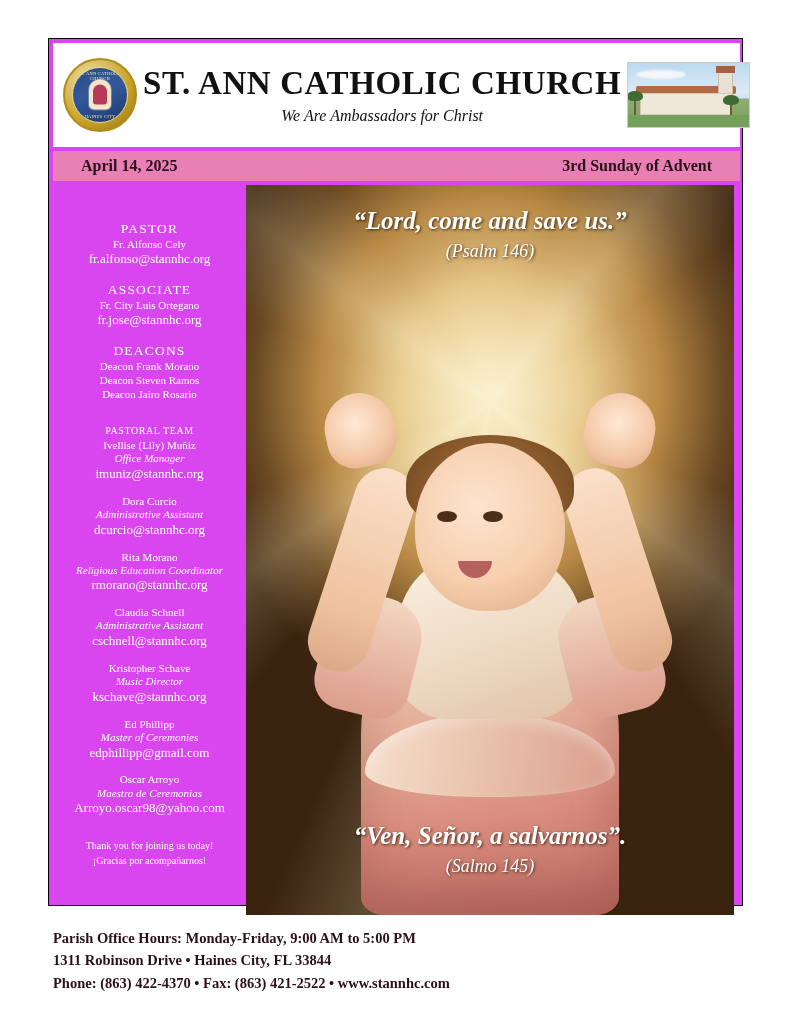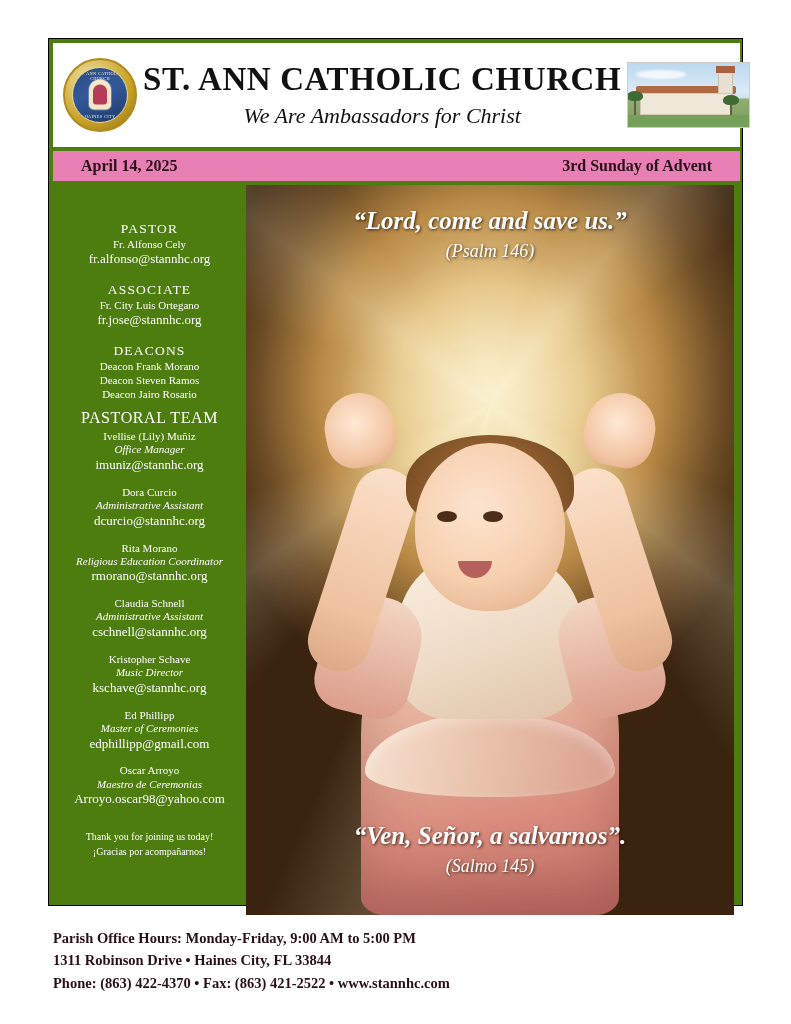--- a/index.html
+++ b/index.html
@@ -23,21 +23,21 @@
     box-sizing: border-box;
   }
 
   
   .bulletin {
     position: absolute;
     left: 48px;
     top: 38px;
     width: 695px;
     height: 868px;
-    background: #4d7c0f;
+    background: #d946ef;
     border: 1px solid #000000;
     box-sizing: border-box;
   }
 
   
   .header-band {
     position: absolute;
     left: 4px;
     top: 4px;
     width: 687px;
@@ -119,21 +119,21 @@
     font-size: 33px;
     letter-spacing: 0.6px;
     font-weight: bold;
     color: #111111;
     line-height: 1.1;
     white-space: nowrap;
   }
   .church-tagline {
     font-family: "Liberation Serif", serif;
     font-style: italic;
-    font-size: 22px;
+    font-size: 16px;
     color: #111111;
     margin-top: 6px;
   }
 
   .header-photo {
     width: 123px;
     height: 66px;
     margin-right: 10px;
     flex: 0 0 auto;
     border: 1px solid #cccccc;
@@ -276,24 +276,24 @@
     line-height: 1.25;
   }
   .staff-email {
     font-family: "Liberation Serif", serif;
     font-size: 13px;
     color: #ffffff;
     line-height: 1.3;
   }
   .team-heading {
     font-family: "Liberation Serif", serif;
-    font-size: 16px;
+    font-size: 10px;
     letter-spacing: 0.6px;
     color: #ffffff;
-    margin-top: 8px;
+    margin-top: 24px;
   }
   .team-block { margin-top: 11px; }
   .team-block.first { margin-top: 2px; }
 
   .thanks {
     margin-top: 22px;
     font-family: "Liberation Serif", serif;
     font-size: 10px;
     color: #ffffff;
     line-height: 1.45;

